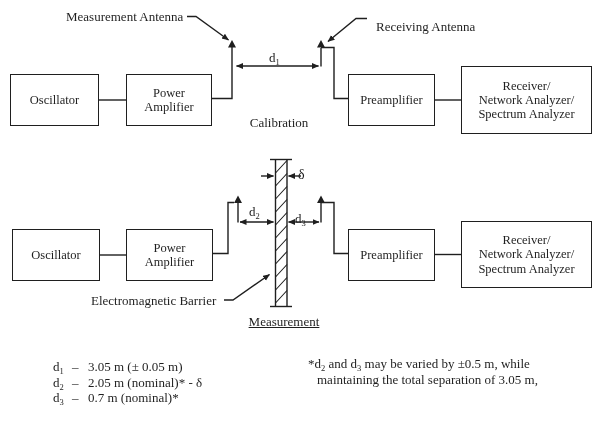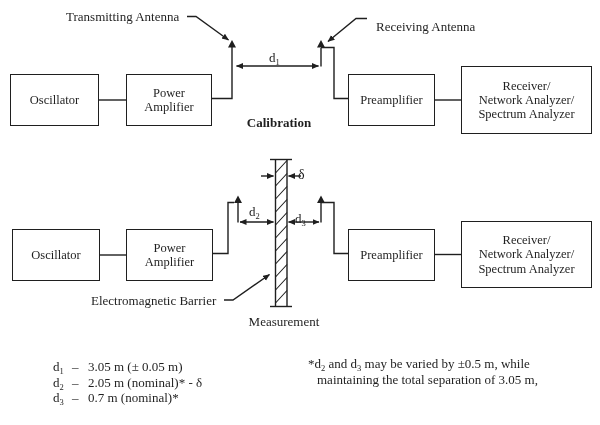--- a/index.html
+++ b/index.html
@@ -121,33 +121,33 @@
   </div>
   <div class="box" style="left:348px;top:229px;width:87px;height:52px;">
     <div>Preamplifier</div>
   </div>
   <div class="box" style="left:461px;top:221px;width:131px;height:67px;">
     <div>Receiver/</div>
     <div>Network Analyzer/</div>
     <div>Spectrum Analyzer</div>
   </div>
 
-  <div class="lbl" style="left:66px;top:9px;">Transmitting Antenna</div>
+  <div class="lbl" style="left:66px;top:9px;">Measurement Antenna</div>
   <div class="lbl" style="left:376px;top:11px;margin-top:8px;">Receiving Antenna</div>
 
   <div class="lbl" style="left:269px;top:50px;"><span>d</span><span class="sub">1</span></div>
 
-  <div class="lbl ctr" style="left:234px;top:115px;width:90px;font-weight:bold;">Calibration</div>
+  <div class="lbl ctr" style="left:234px;top:115px;width:90px;">Calibration</div>
 
   <div class="lbl" style="left:249px;top:204px;"><span>d</span><span class="sub">2</span></div>
   <div class="lbl" style="left:295px;top:211px;"><span>d</span><span class="sub">3</span></div>
   <div class="lbl" style="left:298px;top:167px;font-size:14px;">δ</div>
 
   <div class="lbl" style="left:91px;top:293px;">Electromagnetic Barrier</div>
-  <div class="lbl ctr" style="left:239px;top:314px;width:90px;">Measurement</div>
+  <div class="lbl ctr" style="left:239px;top:314px;width:90px;text-decoration:underline;">Measurement</div>
 
   <div class="legend">
     <div class="leg-row"><span class="leg-sym"><span>d</span><span class="sub">1</span></span><span class="leg-eq">–</span><span>3.05 m (± 0.05 m)</span></div>
     <div class="leg-row"><span class="leg-sym"><span>d</span><span class="sub">2</span></span><span class="leg-eq">–</span><span>2.05 m (nominal)* - δ</span></div>
     <div class="leg-row"><span class="leg-sym"><span>d</span><span class="sub">3</span></span><span class="leg-eq">–</span><span>0.7 m (nominal)*</span></div>
   </div>
 
   <div class="note">
     <div class="note-line"><span>*d</span><span class="sub">2</span><span> and d</span><span class="sub">3</span><span> may be varied by ±0.5 m, while</span></div>
     <div class="note-line note-indent">maintaining the total separation of 3.05 m,</div>

